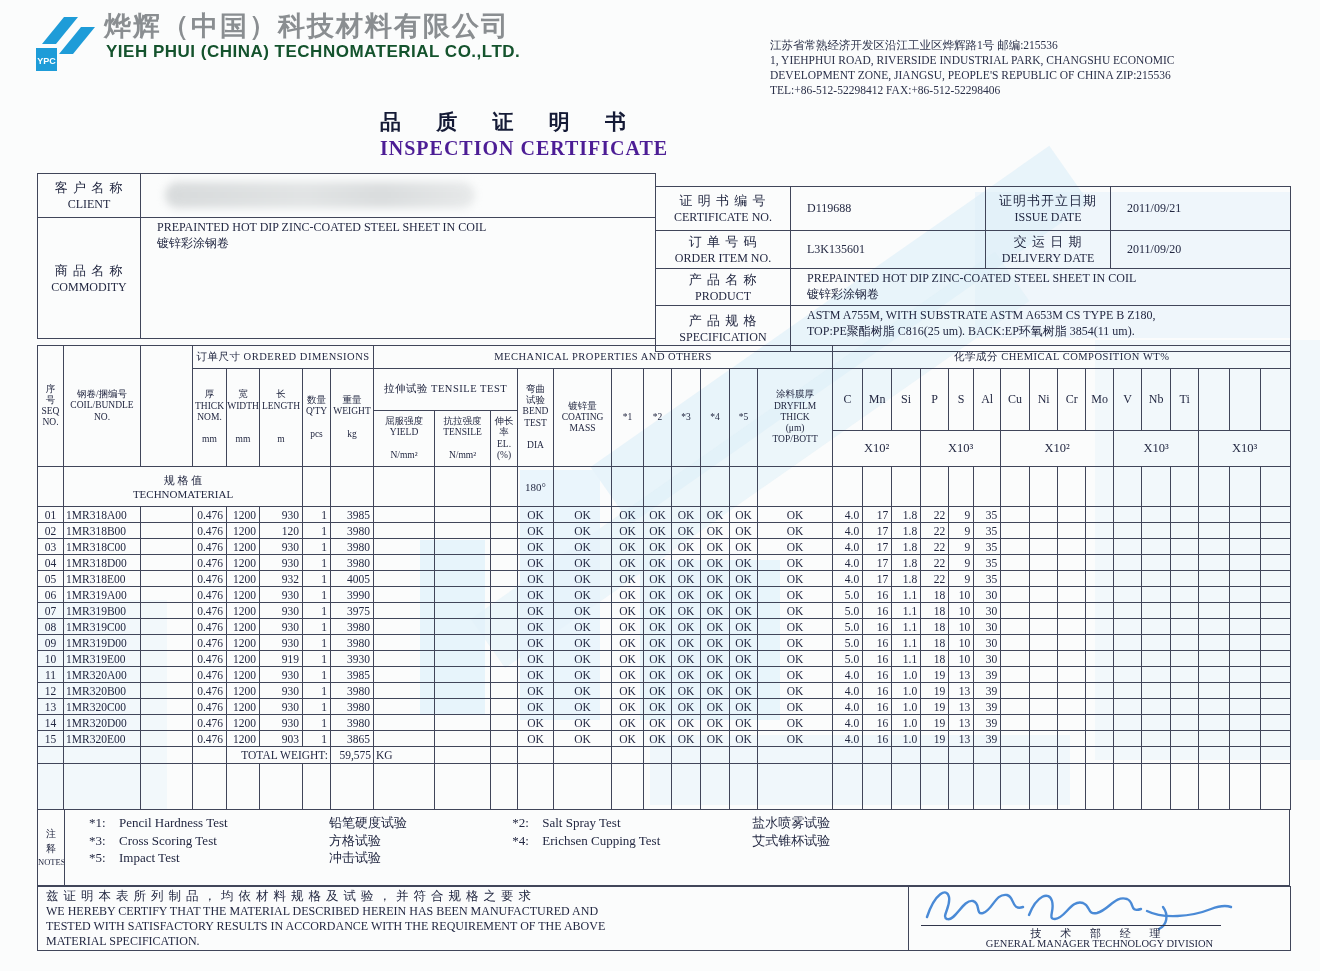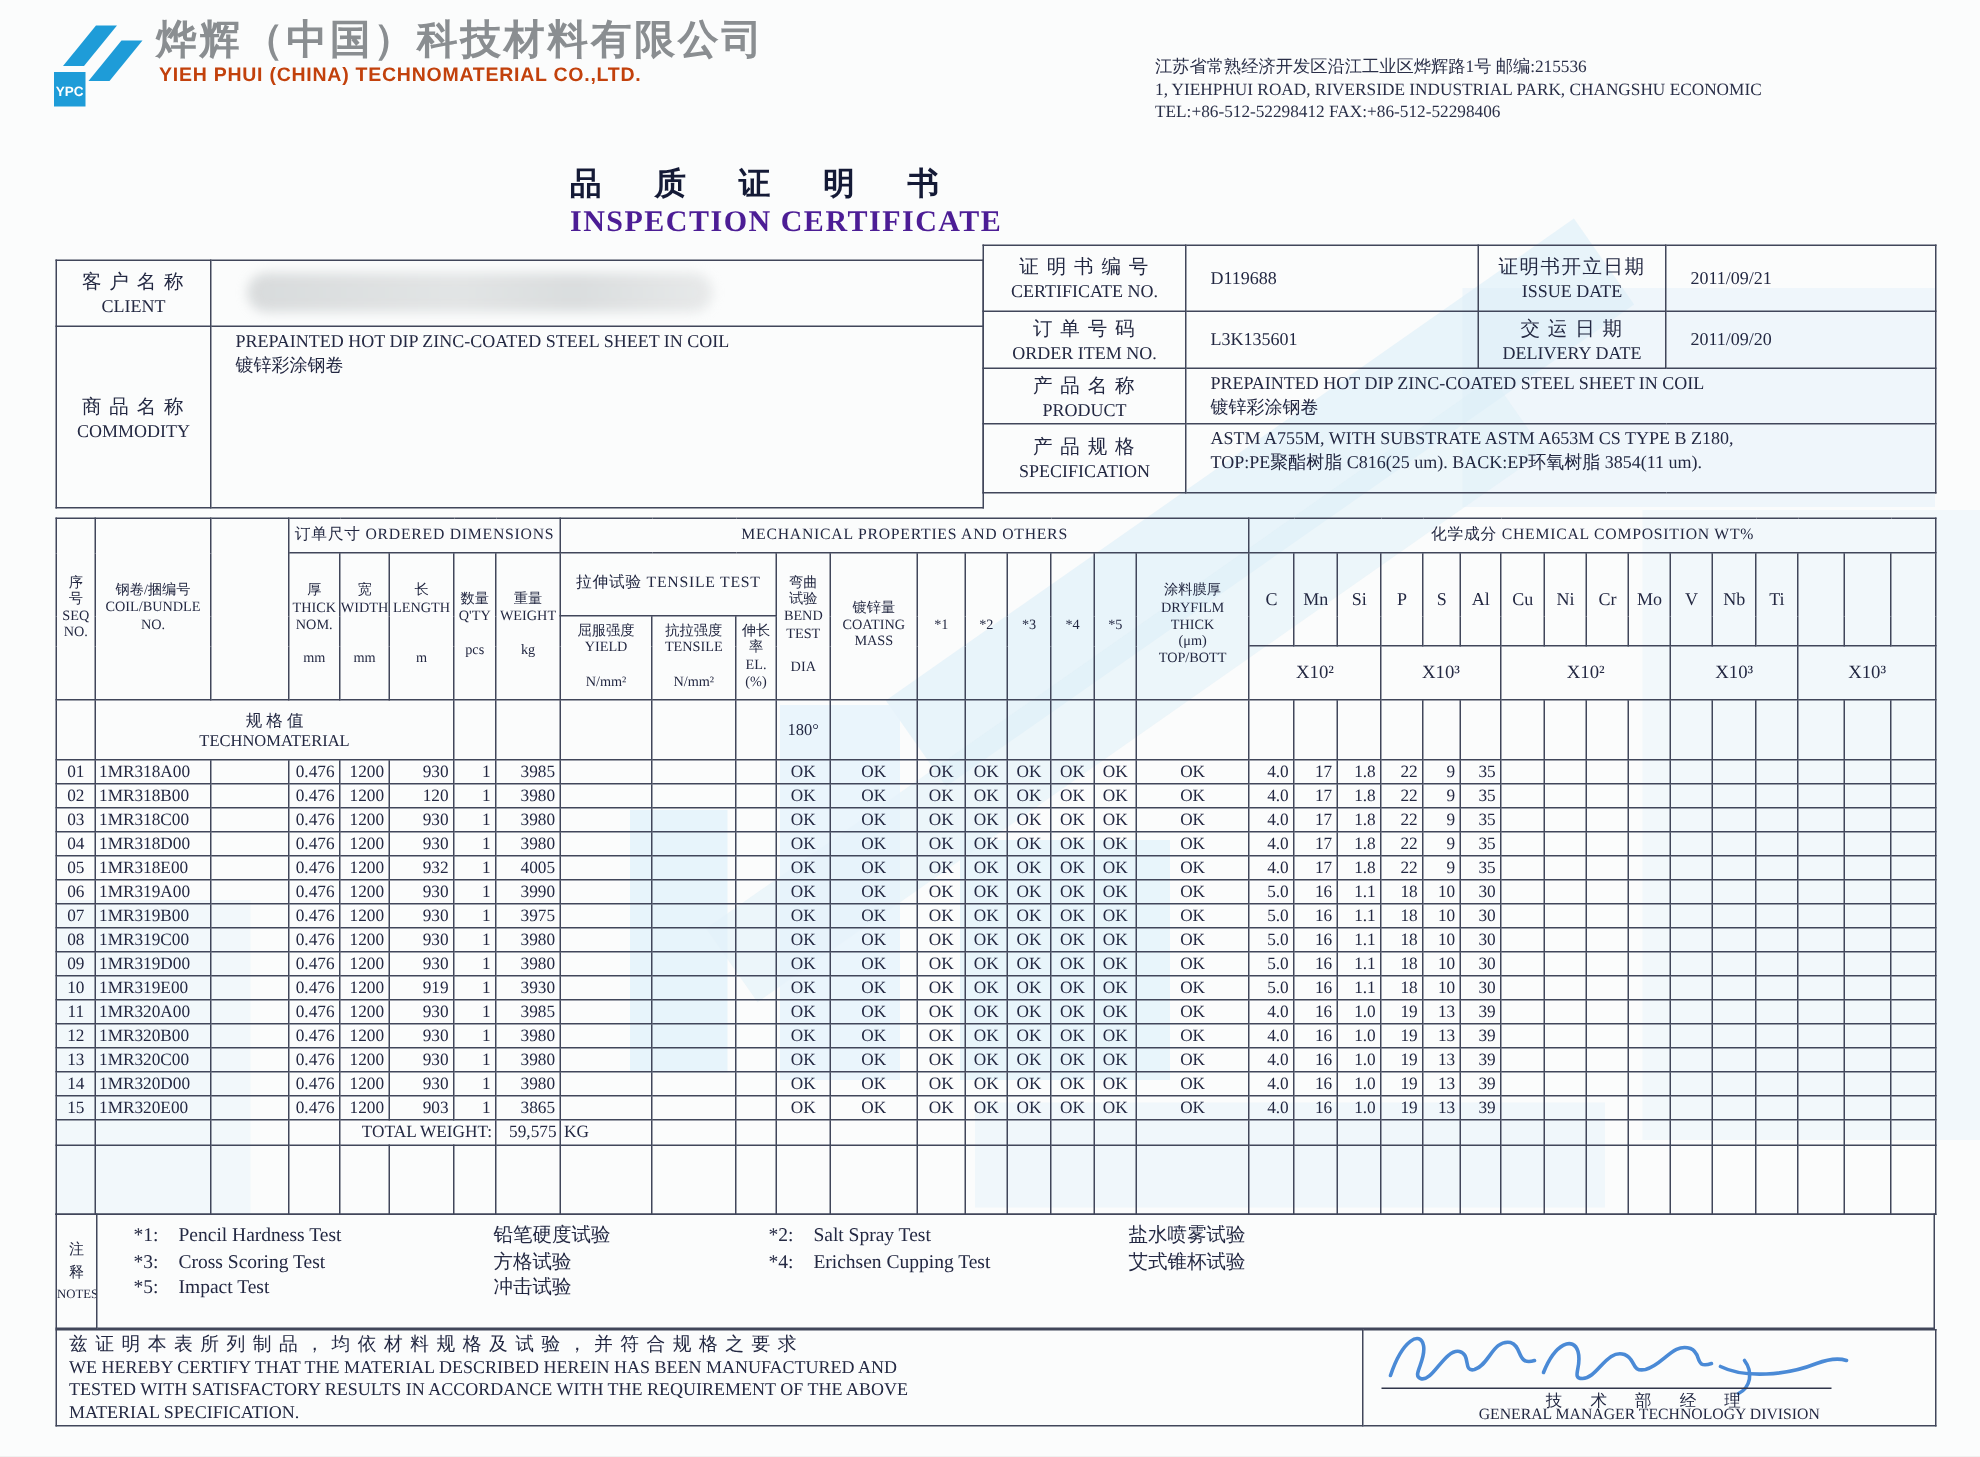--- a/index.html
+++ b/index.html
@@ -19,36 +19,36 @@
   .wm-tint1 { left:975px; top:192px; width:315px; height:146px; background:#e9f4fb; opacity:.7; }
   .wm-tint2 { left:1095px; top:340px; width:225px; height:420px; background:#eef6fb; opacity:.7; }
   .wm-tint3 { left:37px; top:600px; width:130px; height:210px; background:#edf5fa; opacity:.6; }
   .wm-tint4 { left:650px; top:735px; width:420px; height:70px; background:#eaf4fa; opacity:.6; }
 
   
   .logo { position:absolute; left:33px; top:8px; }
   .brand-zh { position:absolute; left:104px; top:8px; font-family:"Liberation Sans","DejaVu Sans",sans-serif;
               font-weight:bold; font-size:27px; letter-spacing:2px; color:#8a8e91; }
   .brand-en { position:absolute; left:106px; top:42px; font-family:"Liberation Sans","DejaVu Sans",sans-serif;
-              font-weight:bold; font-size:13px; letter-spacing:.5px; color:#c2410c; }
+              font-weight:bold; font-size:17px; letter-spacing:.5px; color:#14532d; }
   .addr { position:absolute; left:770px; top:38px; width:470px; font-size:11.5px; line-height:1.3; color:#2a2f48; }
   .addr div { white-space:nowrap; }
 
   .title { position:absolute; left:380px; top:108px; width:510px; text-align:left; }
   .title-zh { font-size:21px; font-weight:bold; letter-spacing:15px; color:#141a36; }
   .title-en { font-size:20px; font-weight:bold; letter-spacing:1px; color:#4c1d95; margin-top:1px; }
 
   
   table { border-collapse:collapse; table-layout:fixed; background:transparent; }
   td, th { border:1px solid #41465a; padding:0; font-weight:normal; vertical-align:middle; overflow:hidden; }
   .pre { white-space:pre-line; }
 
   
   .info-left  { position:absolute; left:37px; top:173px; width:618px; }
-  .info-right { position:absolute; left:655px; top:163px; width:635px;font-family:Liberation Serif, serif; }
+  .info-right { position:absolute; left:655px; top:186px; width:635px;font-family:Liberation Serif, serif; }
   .info-label { text-align:center; }
   .info-label .zh { font-size:13px; letter-spacing:1px; }
   .info-label .en { font-size:12px; }
   .info-val { font-size:12px; padding:2px 16px; }
   .v-top { vertical-align:top; }
   .redact { width:310px; height:26px; margin:6px 0 0 8px; border-radius:13px;
             background:linear-gradient(90deg,#b5babc 0%,#c9cdce 45%,#b9bec0 70%,#d4d7d8 100%);
             filter:blur(4px); opacity:.5; }
 
   
@@ -117,20 +117,21 @@
       <polygon points="26,46 48,19 62,19 40,46" fill="#1e9cd8"></polygon>
       <rect x="3" y="40" width="21" height="23" fill="#1e9cd8"></rect>
       <text x="13.5" y="56" font-family="Liberation Sans, sans-serif" font-size="9" font-weight="bold" fill="#ffffff" text-anchor="middle">YPC</text>
     </svg>
   </div>
   <div class="brand-zh">烨辉（中国）科技材料有限公司</div>
   <div class="brand-en">YIEH PHUI (CHINA) TECHNOMATERIAL CO.,LTD.</div>
   <div class="addr">
     <div>江苏省常熟经济开发区沿江工业区烨辉路1号 邮编:215536</div>
     <div>1, YIEHPHUI ROAD, RIVERSIDE INDUSTRIAL PARK, CHANGSHU ECONOMIC</div>
+    <div>DEVELOPMENT ZONE, JIANGSU, PEOPLE'S REPUBLIC OF CHINA ZIP:215536</div>
     <div>TEL:+86-512-52298412  FAX:+86-512-52298406</div>
   </div>
 
   <div class="title">
     <div class="title-zh">品 质 证 明 书</div>
     <div class="title-en">INSPECTION CERTIFICATE</div>
   </div>
 
   <table class="info-left">
     <colgroup>

